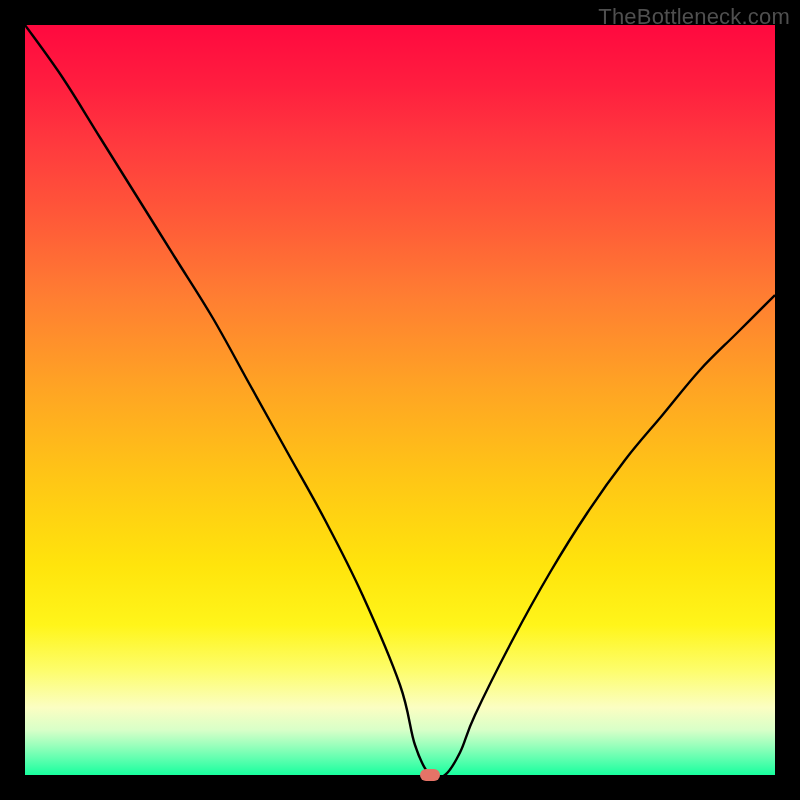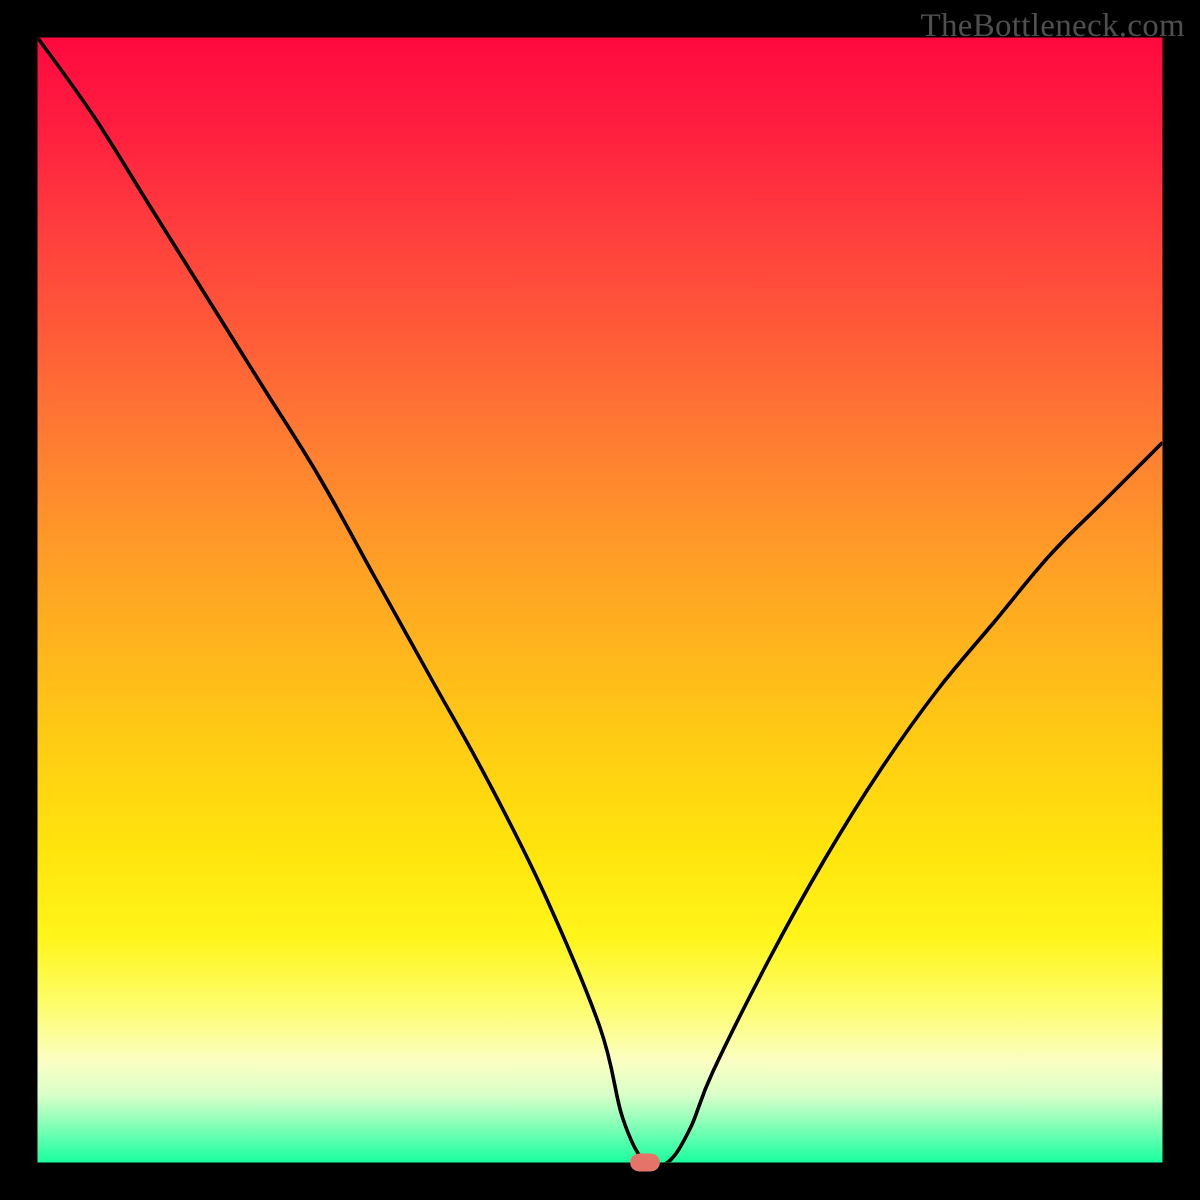--- a/index.html
+++ b/index.html
@@ -36,21 +36,21 @@
     height: 12px;
     background: #e57367;
     border-radius: 6px;
     transform: translate(-50%, -50%);
   }
   .attribution {
     position: absolute;
     top: 4px;
     right: 10px;
     color: #4f4f4f;
-    font-family: Liberation Serif, serif;
+    font-family: Liberation Sans, sans-serif;
     font-size: 22px;
     letter-spacing: 0.2px;
     user-select: none;
   }
 </style>
 </head>
 <body>
 
 <div class="stage">
 

